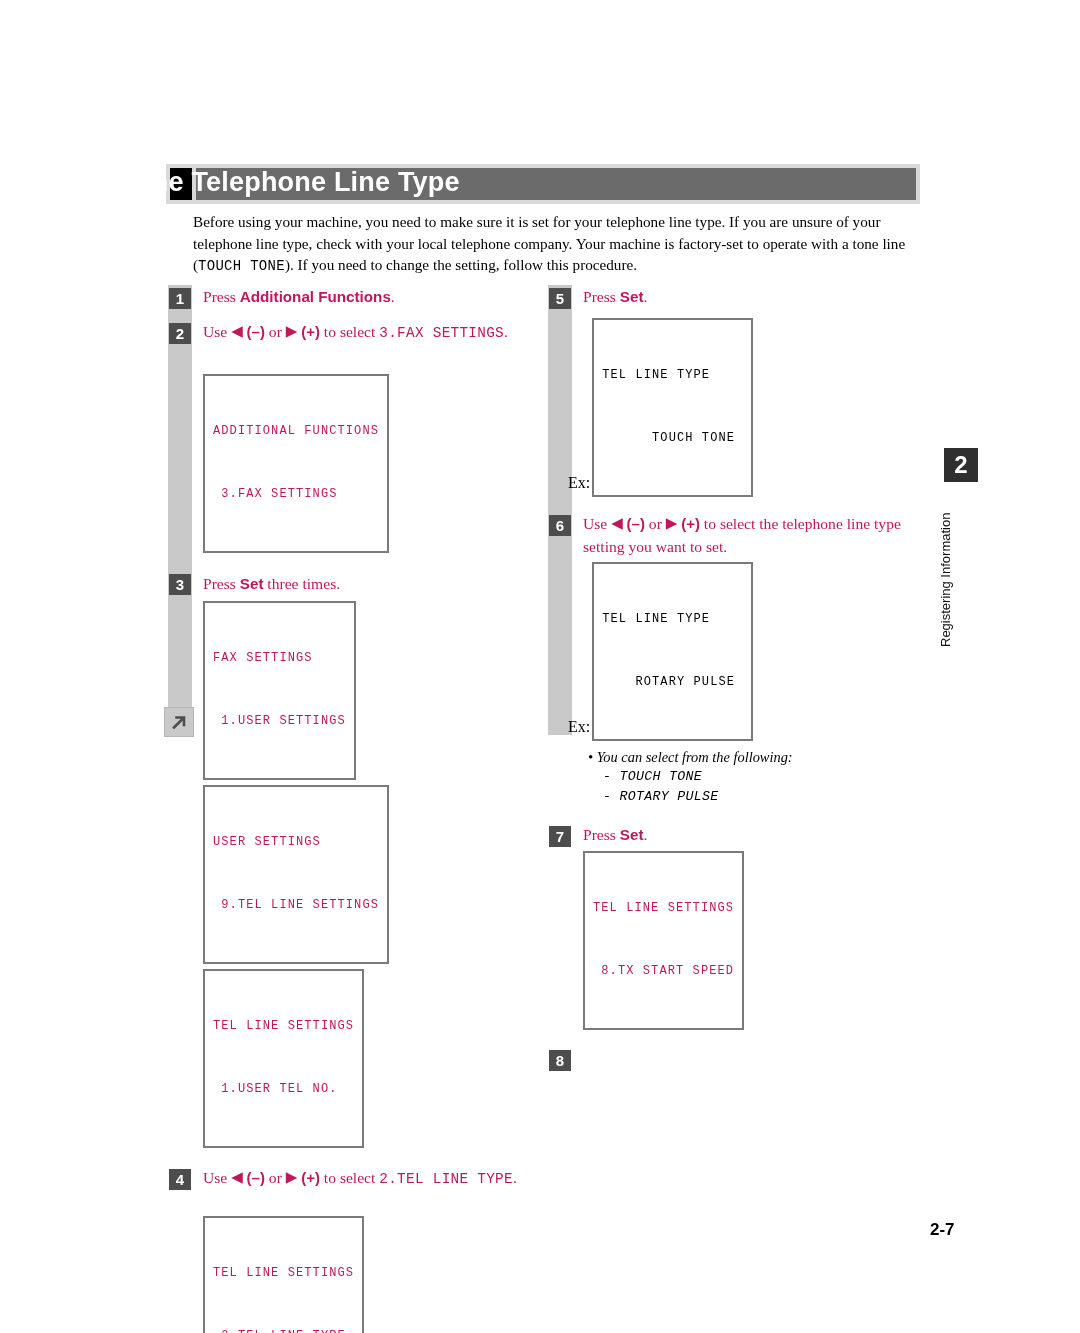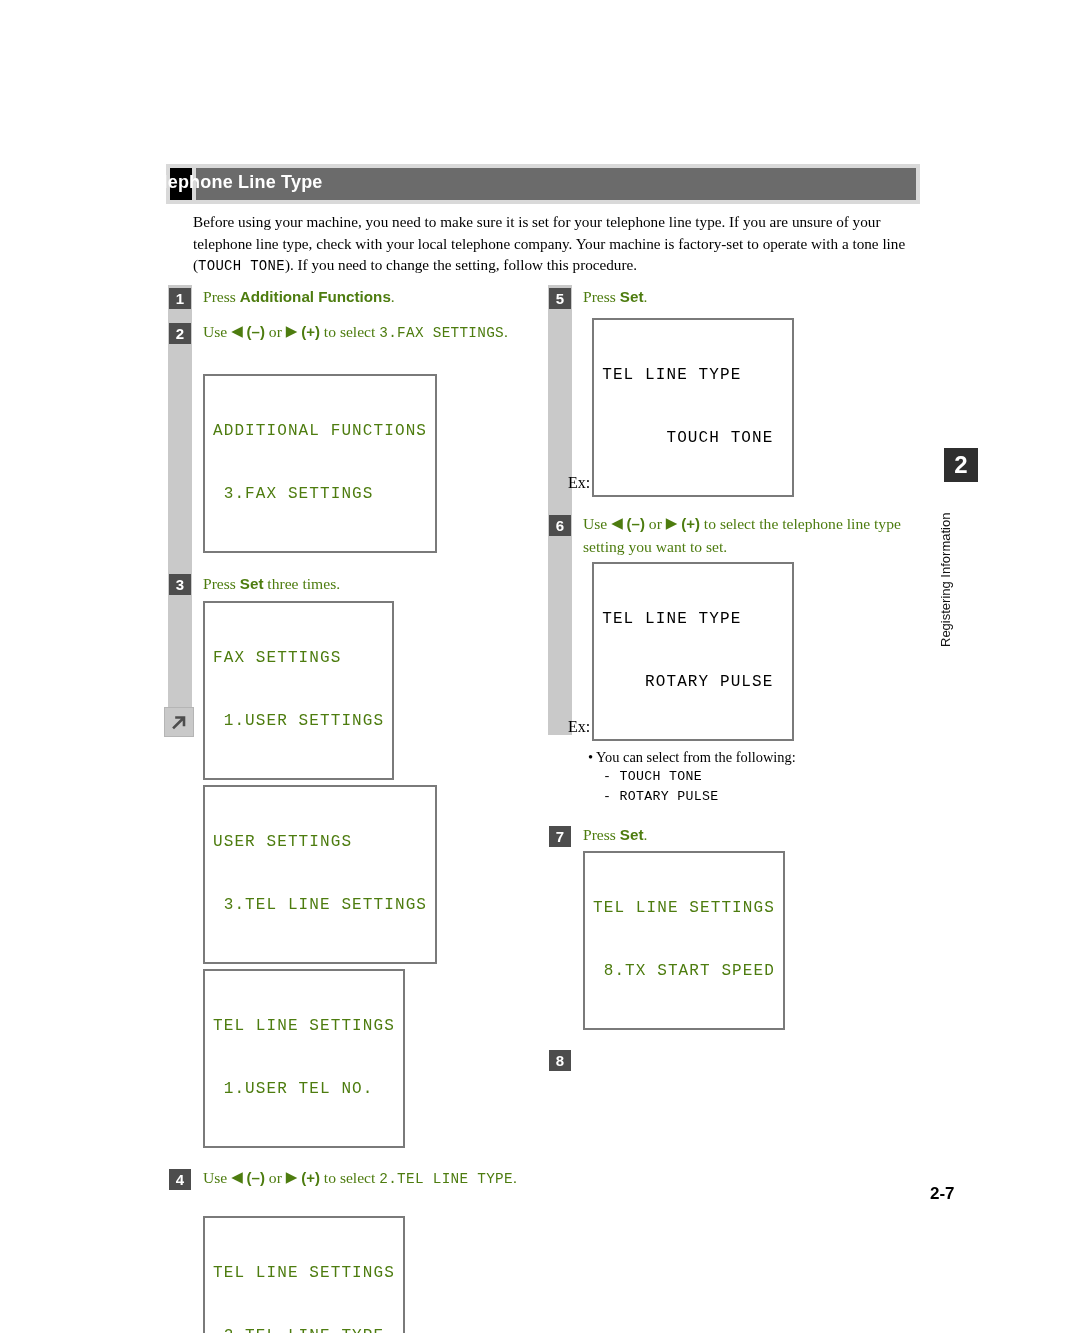--- a/index.html
+++ b/index.html
@@ -45,21 +45,21 @@
   .header-title {
     position: absolute;
     left: 42px;
     top: 163px;
     width: 700px;
     height: 38px;
     line-height: 38px;
     color: #ffffff;
     font-family: "Liberation Sans", sans-serif;
     font-weight: bold;
-    font-size: 18px;
+    font-size: 27px;
     letter-spacing: 0.2px;
     white-space: nowrap;
   }
 
   
   .intro {
     position: absolute;
     left: 193px;
     top: 211px;
     width: 727px;
@@ -107,21 +107,21 @@
     font-family: "Liberation Sans", sans-serif;
     font-weight: bold;
     font-size: 15px;
     line-height: 21px;
     text-align: center;
   }
   .step-body {
     margin-left: 35px;
     font-size: 15.6px;
     line-height: 23px;
-    color: #4d7c0f;
+    color: #be185d;
   }
   .step-body b {
     font-family: "Liberation Sans", sans-serif;
     font-weight: bold;
     font-size: 15.2px;
   }
   .arw {
     font-size: 15px;
     line-height: 1;
     position: relative;
@@ -131,21 +131,21 @@
     font-family: "Liberation Sans", sans-serif;
     font-weight: bold;
     font-size: 15px;
   }
 
   
   .lcd {
     border: 2px solid #7a7a7a;
     background: #ffffff;
     font-family: "Liberation Mono", monospace;
-    font-size: 16px;
+    font-size: 12px;
     line-height: 21px;
     letter-spacing: 1.1px;
     padding: 3px 8px 4px 8px;
     box-sizing: border-box;
     white-space: pre;
     display: inline-block;
   }
   .lcd-l1 { display: block; }
   .lcd-l2 { display: block; }
   .lcd-row {
@@ -157,20 +157,21 @@
     font-size: 16px;
     font-family: "Liberation Serif", serif;
     padding-right: 2px;
     padding-bottom: 5px;
     white-space: nowrap;
   }
 
   .note-list {
     font-size: 14.4px;
     line-height: 20px;
+    font-style: italic;
   }
   .note-list .bullet-row {
     white-space: nowrap;
   }
   .note-list .dash-row {
     padding-left: 15px;
     white-space: nowrap;
   }
 
   
@@ -213,21 +214,21 @@
     writing-mode: vertical-rl;
     transform: rotate(180deg);
     text-align: left;
     white-space: nowrap;
   }
 
   
   .page-num {
     position: absolute;
     left: 930px;
-    top: 1184px;
+    top: 1220px;
     font-family: "Liberation Sans", sans-serif;
     font-weight: bold;
     font-size: 17px;
     color: #000000;
   }
 </style>
 </head>
 <body>
 
 <div class="header-wrap">
@@ -269,21 +270,21 @@
       <span>Press </span><b>Set</b><span> three times.</span>
     </div>
   </div>
   <div class="step-body" style="margin-top:-5px;">
     <div class="lcd">
       <span class="lcd-l1">FAX SETTINGS</span>
       <span class="lcd-l2"> 1.USER SETTINGS</span>
     </div>
     <div class="lcd" style="margin-top:5px;">
       <span class="lcd-l1">USER SETTINGS</span>
-      <span class="lcd-l2"> 3.TEL LINE SETTINGS</span>
+      <span class="lcd-l2"> 9.TEL LINE SETTINGS</span>
     </div>
     <div class="lcd" style="margin-top:5px;">
       <span class="lcd-l1">TEL LINE SETTINGS</span>
       <span class="lcd-l2"> 1.USER TEL NO.</span>
     </div>
   </div>
 
   <div class="step" style="height:56px;margin-top:18px;">
     <div class="step-num" style="top:3px;">4</div>
     <div class="step-body">

